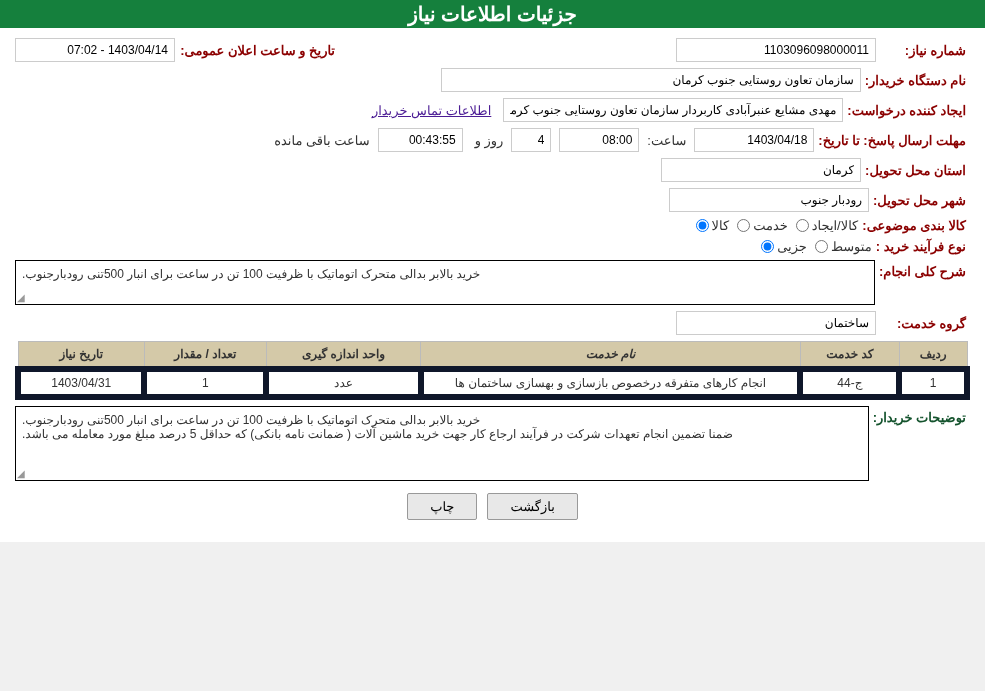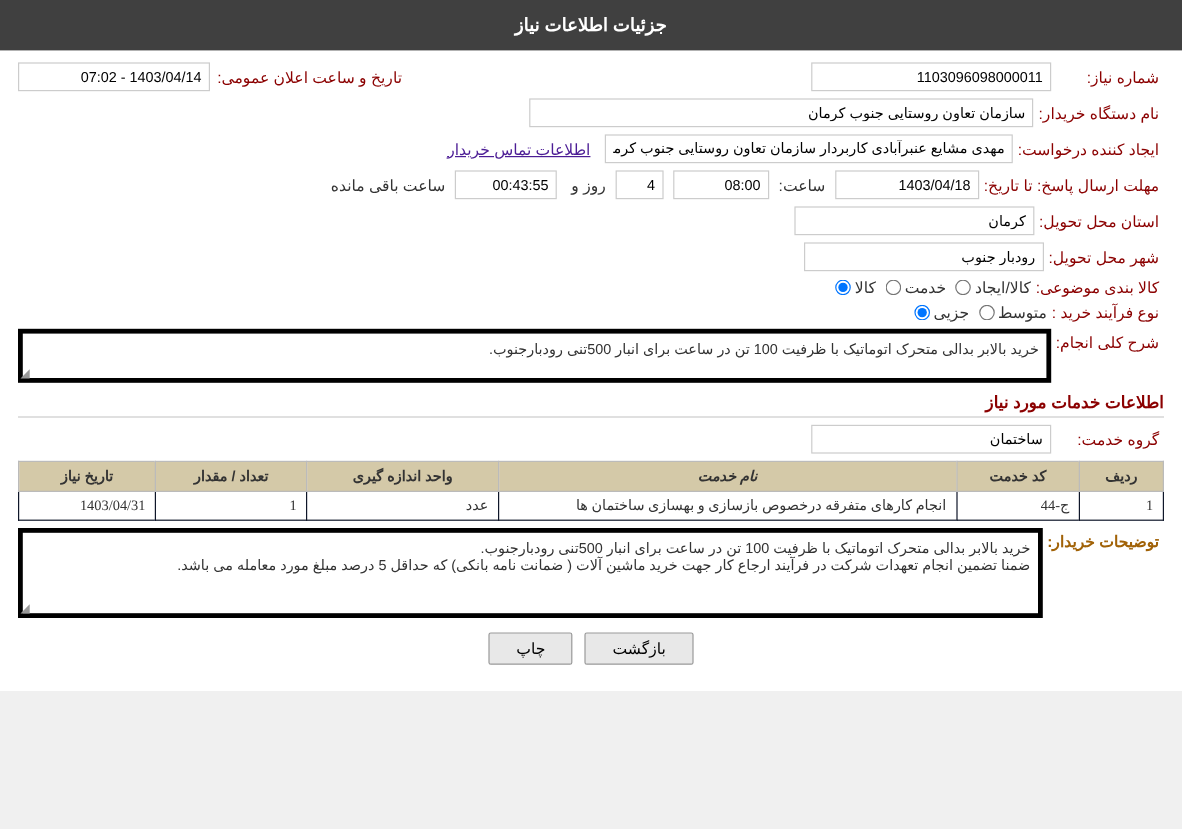--- a/index.html
+++ b/index.html
@@ -9,39 +9,39 @@
       background: #f0f0f0;
       direction: rtl;
       color: #333;
     }
     .page-wrapper {
       max-width: 985px;
       margin: 0 auto;
       background: #fff;
     }
     .header-bar {
-      background: #404040;
+      background: #15803d;
       color: #fff;
       text-align: center;
-      padding: 12px 0;
-      font-size: 15px;
+      padding: 2px 0;
+      font-size: 20px;
       font-weight: bold;
     }
     .content {
       padding: 10px 15px;
     }
     .form-row {
       display: flex;
       align-items: center;
       margin-bottom: 6px;
       gap: 4px;
     }
     .label {
       color: #8B0000;
-      font-weight: normal;
+      font-weight: bold;
       white-space: nowrap;
       min-width: 90px;
       text-align: right;
       padding-right: 4px;
     }
     .input-field {
       border: 1px solid #ccc;
       background: #fff;
       padding: 3px 6px;
       height: 24px;
@@ -73,69 +73,68 @@
       align-items: center;
       gap: 8px;
       direction: rtl;
     }
     .radio-item {
       display: flex;
       align-items: center;
       gap: 3px;
     }
     .description-box {
-      border: 4px solid #000000;
+      border: 1px solid #000000;
       padding: 6px;
       min-height: 45px;
       width: 100%;
-      text-align: right;
+      text-align: left;
       font-size: 12px;
       color: #333;
       background: #fff;
     }
     .services-table {
       width: 100%;
       border-collapse: collapse;
       margin: 6px 0;
       font-size: 12px;
     }
     .services-table th {
       background: #d4c9a8;
       border: 1px solid #bbb;
       padding: 5px 8px;
       text-align: center;
       font-weight: bold;
       color: #333;
     }
     .services-table td {
-      border: 1px solid #0f172a;
+      border: 6px solid #0f172a;
       padding: 4px 8px;
-      text-align: right;
-      background: #fff;
-      font-family: Liberation Serif, serif;
+      text-align: center;
+      background: #fff;
     }
     .services-table tr:nth-child(even) td { background: #f9f9f9; }
     .footer-buttons {
       display: flex;
       justify-content: center;
       gap: 10px;
       margin-top: 12px;
       padding-bottom: 12px;
     }
     .btn {
       padding: 5px 22px;
       border: 1px solid #999;
       background: #e8e8e8;
       cursor: pointer;
       font-family: Tahoma, Arial, sans-serif;
       font-size: 13px;
       border-radius: 2px;
     }
     .tofsirat-label {
-      color: #a16207;
+      color: #14532d;
       font-weight: bold;
       white-space: nowrap;
       min-width: 90px;
       text-align: left;
       padding-right: 4px;
       align-self: flex-start;
       margin-top: 4px;
     }
   </style>
 </head>
@@ -222,21 +221,20 @@
     </div>
 
     <div class="form-row" style="align-items:flex-start;">
       <span class="label" style="padding-top:4px;">شرح کلی انجام:</span>
       <div style="flex:1;position:relative;">
         <div class="description-box">خرید بالابر بدالی متحرک اتوماتیک  با ظرفیت 100 تن در ساعت برای انبار 500تنی رودبارجنوب.</div>
         <span style="position:absolute;bottom:2px;left:2px;font-size:10px;color:#999;">◢</span>
       </div>
     </div>
 
-    <div class="section-title">اطلاعات خدمات مورد نیاز</div>
 
     <div class="form-row">
       <span class="label">گروه خدمت:</span>
       <input class="input-field" type="text" readonly="" style="width: 200px;" value="ساختمان">
     </div>
 
     <table class="services-table">
       <thead>
         <tr>
           <th>ردیف</th>

